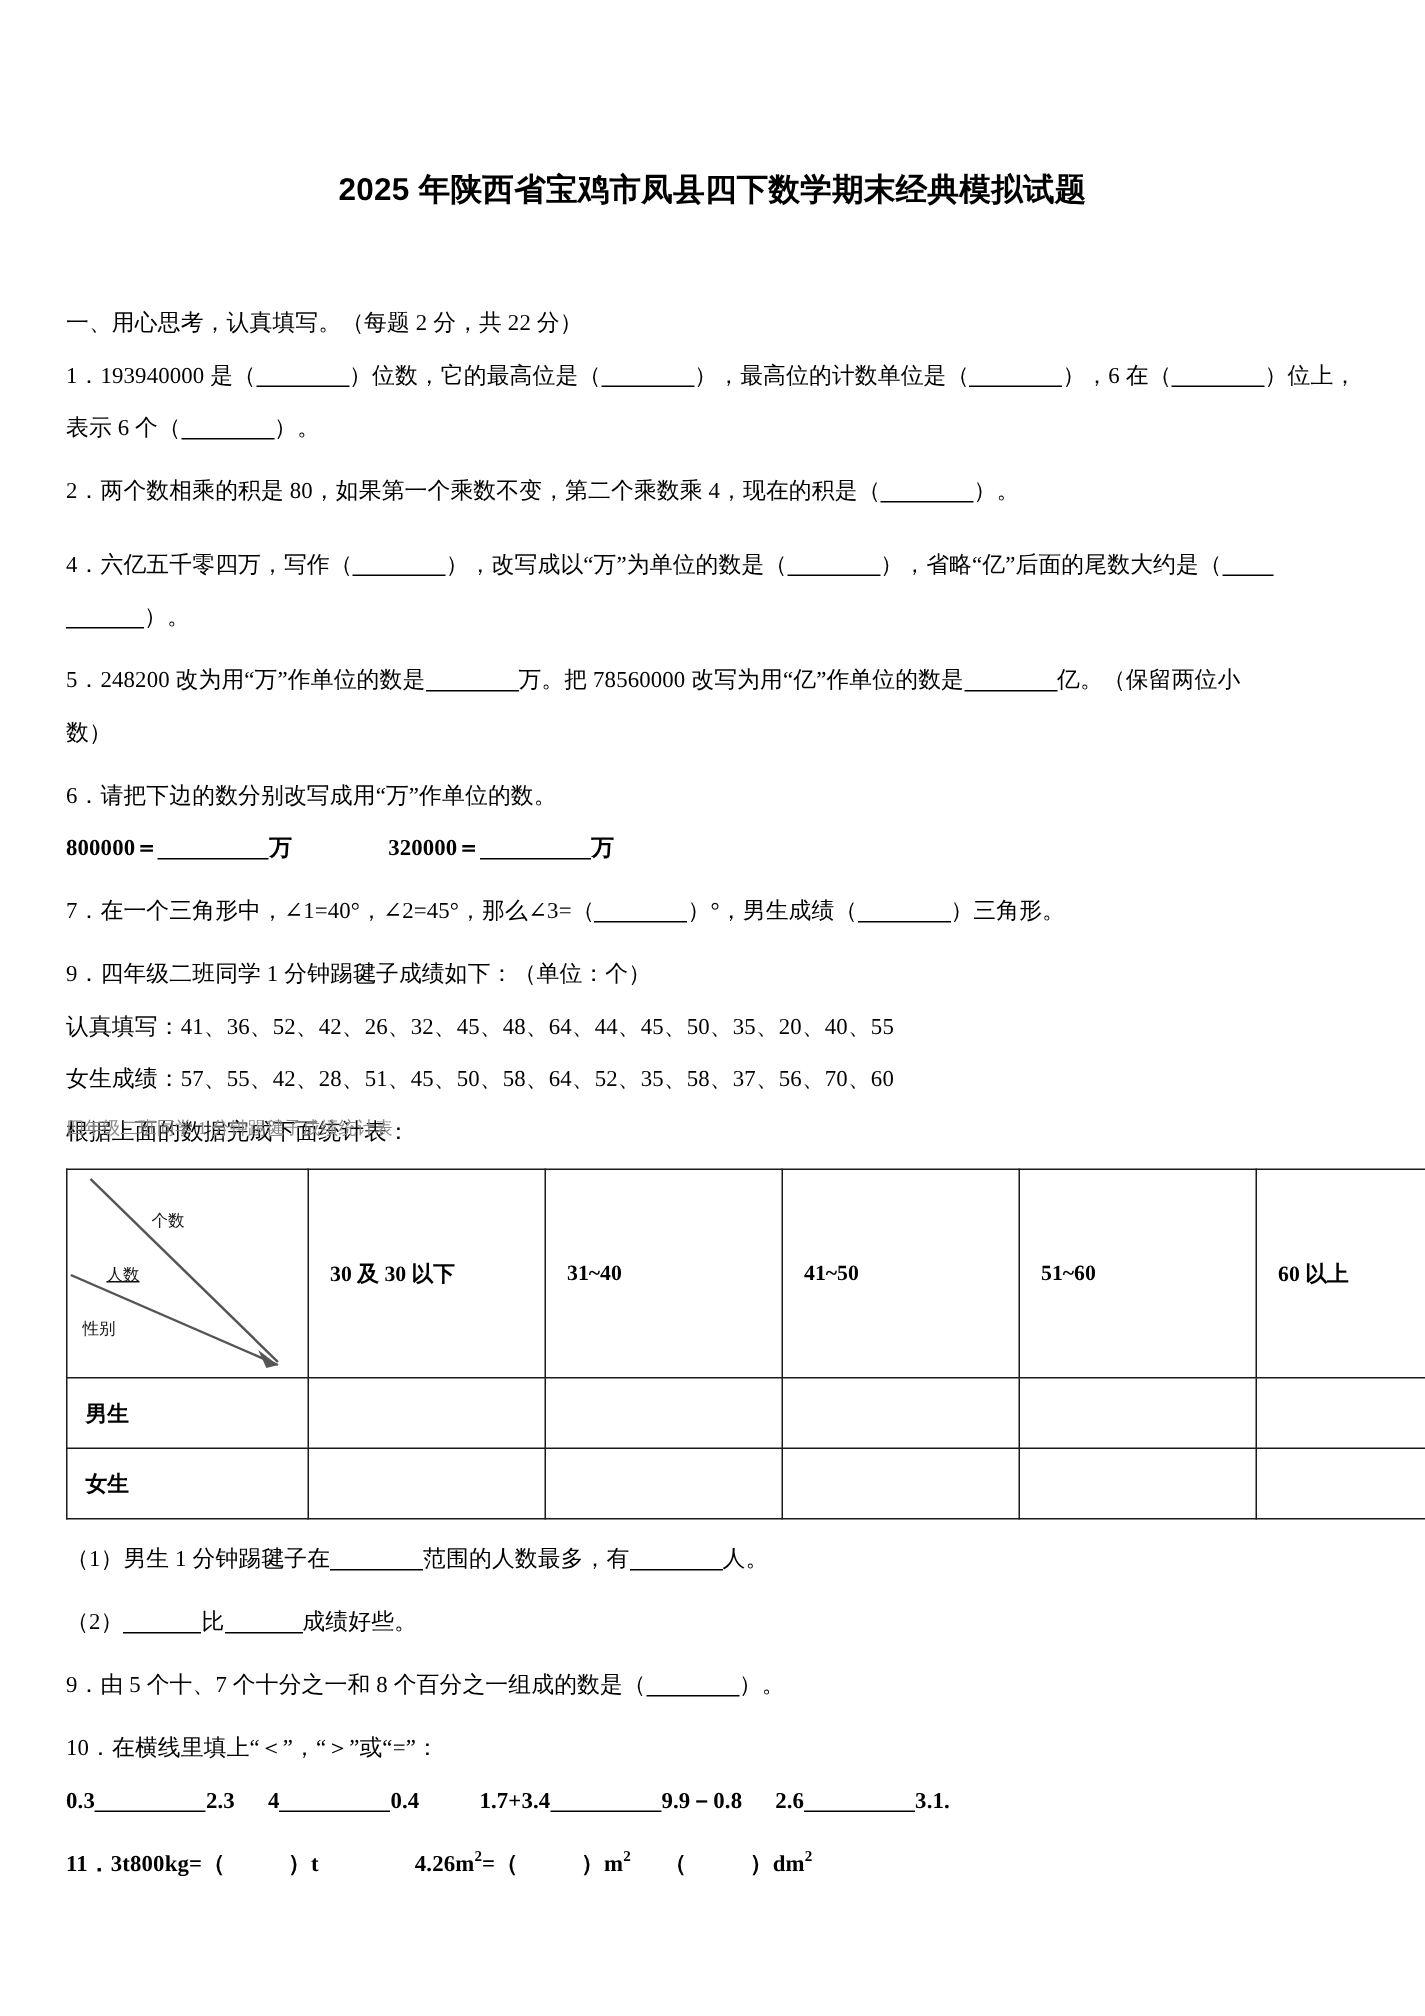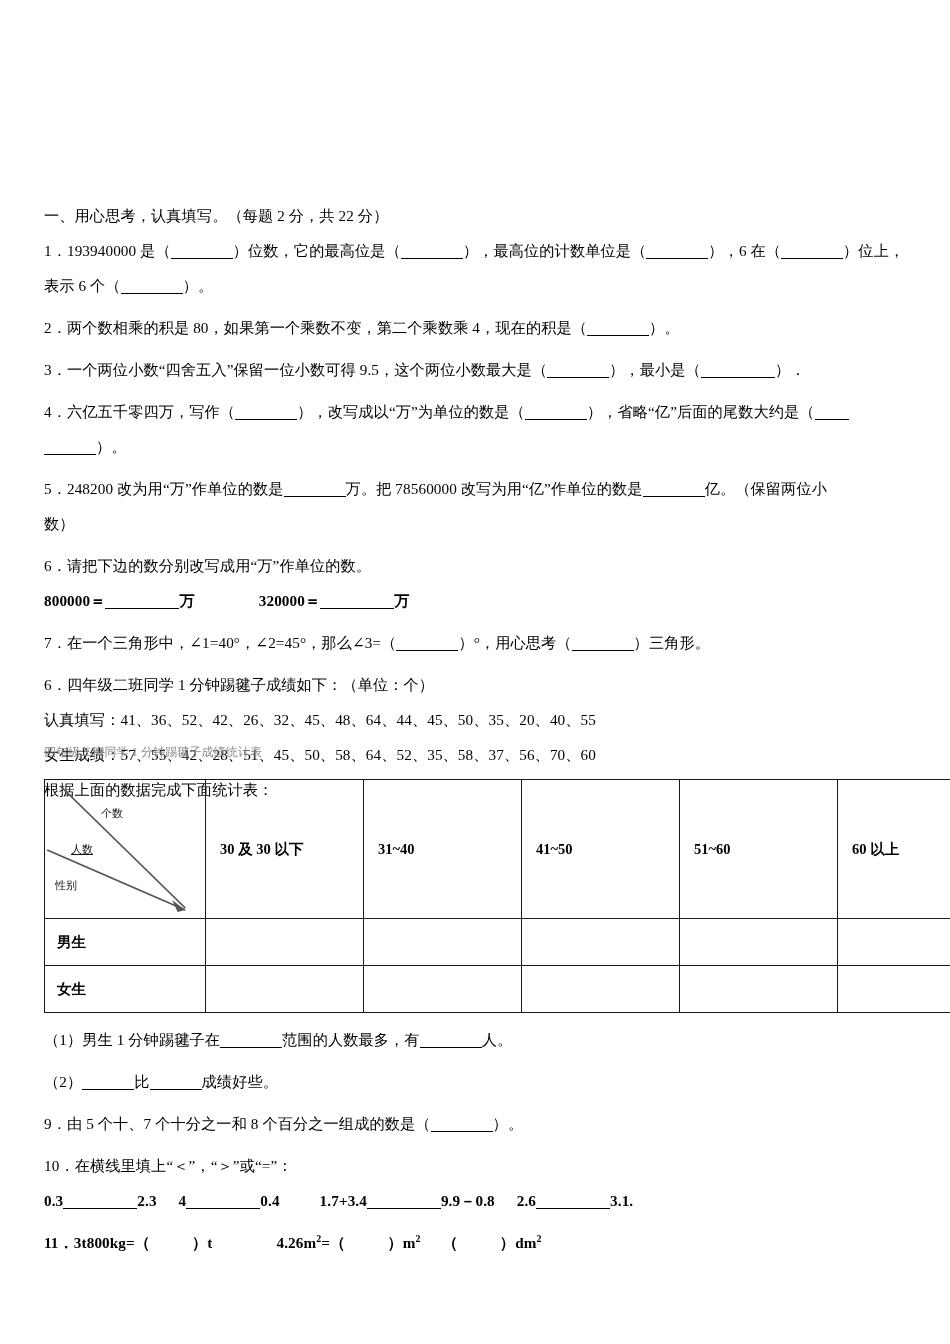--- a/index.html
+++ b/index.html
@@ -135,43 +135,41 @@
   .lbl-people { top: 62px;  left: 26px; text-decoration: underline; }
   .lbl-gender { top: 98px;  left: 10px; }
 
   .row-label { font-weight: normal; font-size: 15px; }
 </style>
 </head>
 <body>
 
 <div class="page">
 
+  <h1 class="doc-title">2025 年陕西省宝鸡市凤县四下数学期末经典模拟试题</h1>
 
   <div class="body-block">
 
     <div class="line q-line">一、用心思考，认真填写。（每题 2 分，共 22 分）</div>
 
     <div class="line q-line">
       <span>1．193940000 是（</span><span class="blank b-lg"></span><span>）位数，它的最高位是（</span><span class="blank b-lg"></span><span>），最高位的计数单位是（</span><span class="blank b-lg"></span><span>），6 在（</span><span class="blank b-lg"></span><span>）位上，</span>
     </div>
     <div class="line q-line">
       <span>表示 6 个（</span><span class="blank b-lg"></span><span>）。</span>
     </div>
 
     <div class="gap-sm"></div>
 
     <div class="line q-line">
       <span>2．两个数相乘的积是 80，如果第一个乘数不变，第二个乘数乘 4，现在的积是（</span><span class="blank b-lg"></span><span>）。</span>
     </div>
 
     <div class="gap-sm"></div>
 
-    <div class="line q-line">
-      <span>3．一个两位小数“四舍五入”保留一位小数可得 9.5，这个两位小数最大是（</span><span class="blank b-lg"></span><span>），最小是（</span><span class="blank b-xl"></span><span>）．</span>
-    </div>
 
     <div class="gap-sm"></div>
 
     <div class="line q-line">
       <span>4．六亿五千零四万，写作（</span><span class="blank b-lg"></span><span>），改写成以“万”为单位的数是（</span><span class="blank b-lg"></span><span>），省略“亿”后面的尾数大约是（</span><span class="blank b-xs"></span>
     </div>
     <div class="line q-line">
       <span class="blank b-md"></span><span>）。</span>
     </div>
 
@@ -185,26 +183,26 @@
     <div class="gap-sm"></div>
 
     <div class="line q-line">6．请把下边的数分别改写成用“万”作单位的数。</div>
     <div class="line q-line bold">
       <span>800000＝</span><span class="blank b-xl"></span><span>万</span><span class="spacer-wide"></span><span>320000＝</span><span class="blank b-xl"></span><span>万</span>
     </div>
 
     <div class="gap-sm"></div>
 
     <div class="line q-line">
-      <span>7．在一个三角形中，∠1=40°，∠2=45°，那么∠3=（</span><span class="blank b-lg"></span><span>）°，用心思考（</span><span class="blank b-lg"></span><span>）三角形。</span>
-    </div>
-
-    <div class="gap-sm"></div>
-
-    <div class="line q-line">6．四年级二班同学 1 分钟踢毽子成绩如下：（单位：个）</div>
+      <span>7．在一个三角形中，∠1=40°，∠2=45°，那么∠3=（</span><span class="blank b-lg"></span><span>）°，男生成绩（</span><span class="blank b-lg"></span><span>）三角形。</span>
+    </div>
+
+    <div class="gap-sm"></div>
+
+    <div class="line q-line">9．四年级二班同学 1 分钟踢毽子成绩如下：（单位：个）</div>
     <div class="line q-line">
       <span>认真填写：</span><span>41、36、52、42、26、32、45、48、64、44、45、50、35、20、40、55</span>
     </div>
     <div class="line q-line">
       <span>女生成绩：</span><span>57、55、42、28、51、45、50、58、64、52、35、58、37、56、70、60</span>
     </div>
     <div class="line q-line">根据上面的数据完成下面统计表：</div>
   </div>
 
   <div class="table-caption">四年级二班同学 1 分钟踢毽子成绩统计表</div>

